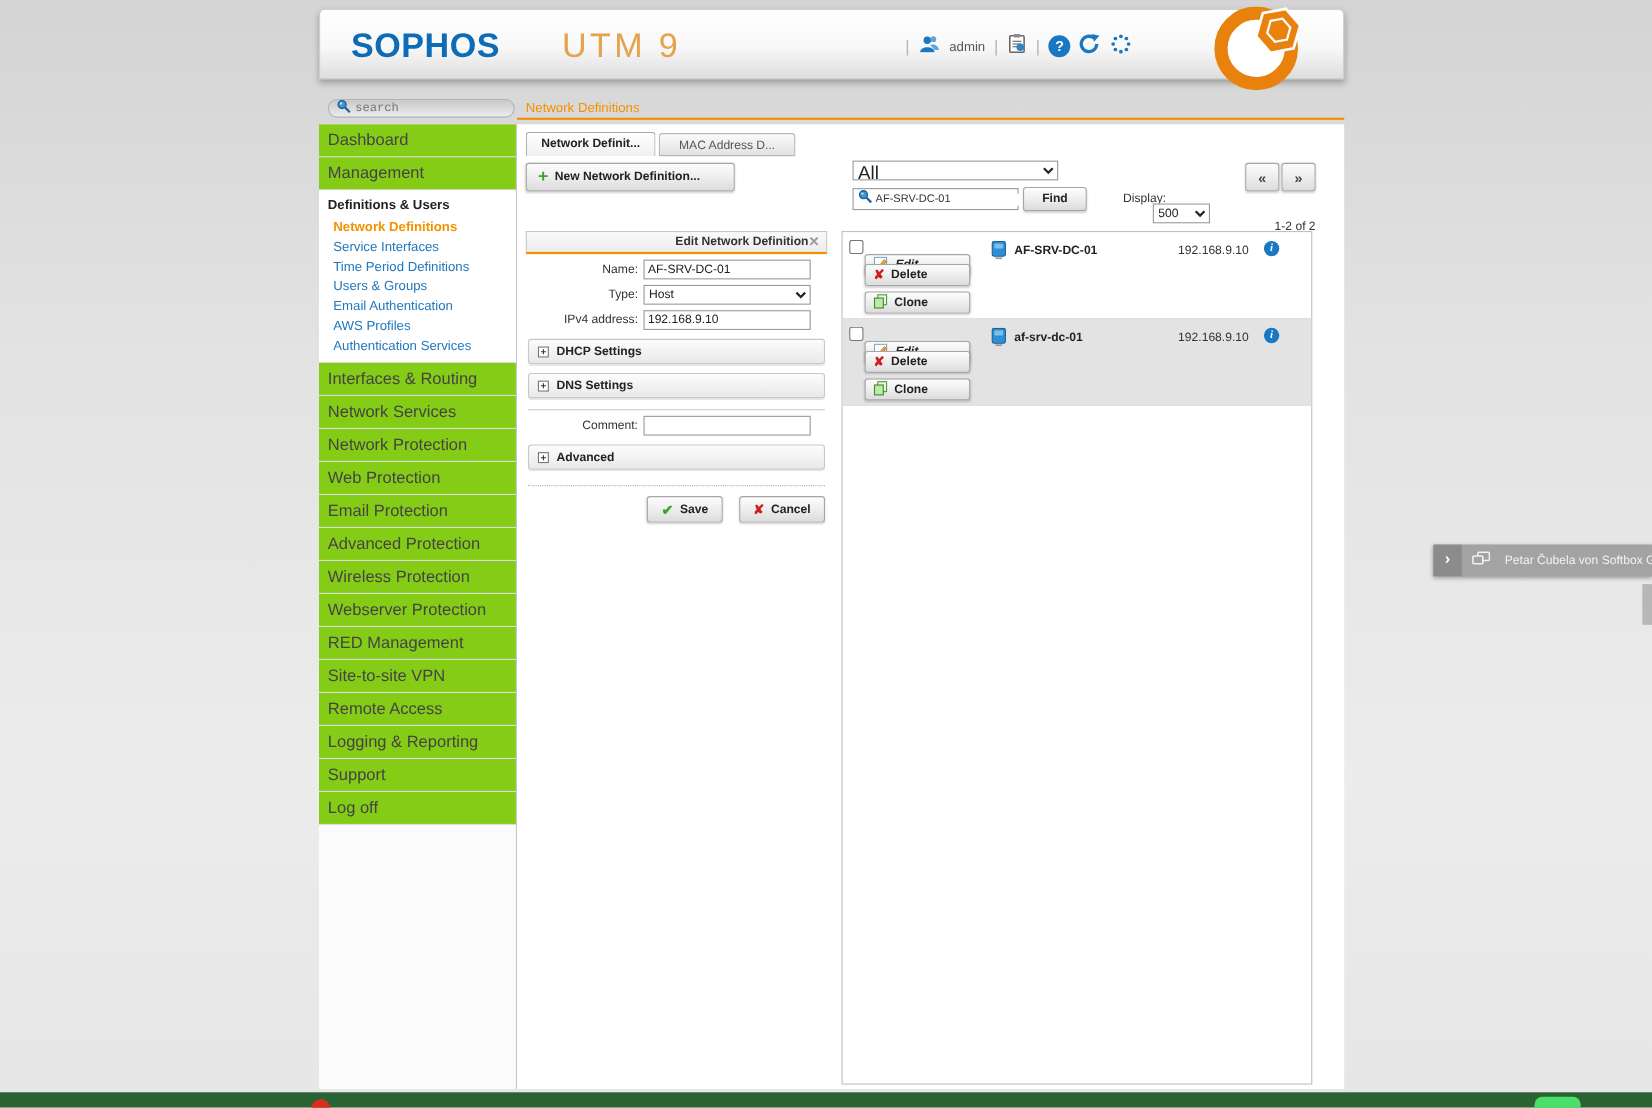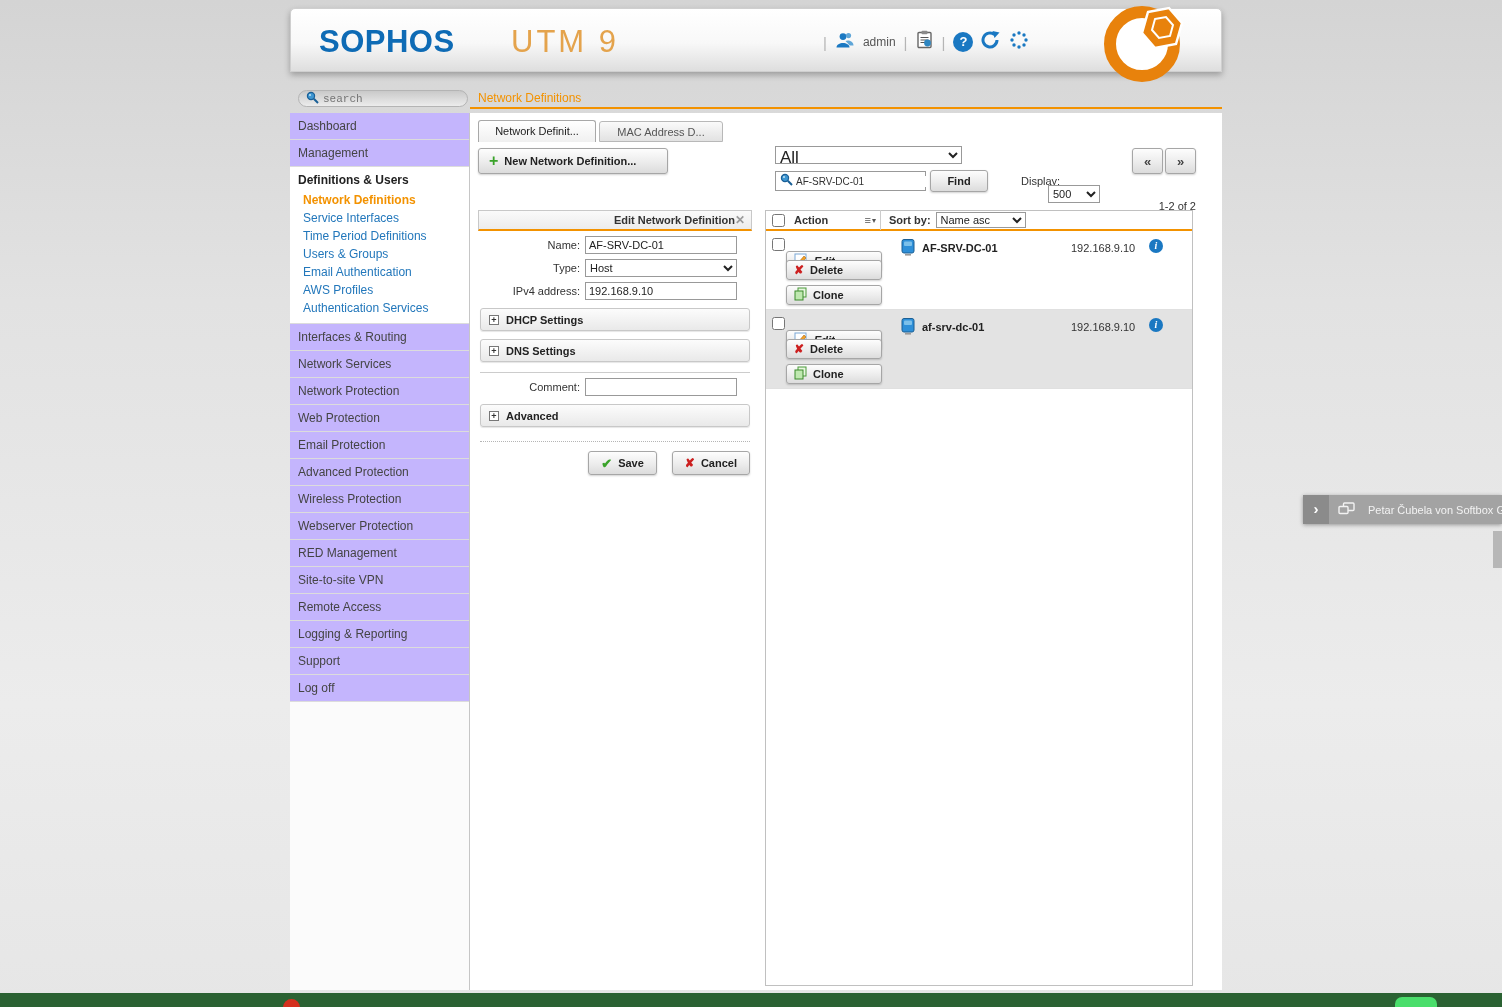--- a/index.html
+++ b/index.html
@@ -38,34 +38,34 @@
   .sidebar-search input { flex:1; border:none; background:transparent; font-size:11px; color:#666; outline:none; font-family:Liberation Mono, monospace; }
   .page-title { position:absolute; left:188px; top:83px; font-size:12px; color:#f39200; }
   .title-rule { position:absolute; left:180px; top:99px; width:752px; height:2px; background:#f39200; }
 
   
   .sidebar {
     position:absolute; left:0; top:105px; width:180px; height:877px;
     background:#fbfbfb; border-right:1px solid #c6c6c6;
   }
   .nav-item {
-    display:block; padding:6px 8px; font-size:12px; color:#444;
-    background:#c4b5fd; border-bottom:1px solid #dcdcdc; cursor:pointer;
+    display:block; padding:6px 8px; font-size:15px; color:#444;
+    background:#84cc16; border-bottom:1px solid #dcdcdc; cursor:pointer;
   }
   .nav-block { background:#fff; border-bottom:1px solid #dcdcdc; padding-bottom:6px; }
   .nav-section { display:block; padding:6px 8px 4px; font-size:12px; font-weight:bold; color:#222; }
   .nav-sub { display:block; padding:2px 8px 2px 13px; font-size:12px; color:#2277bb; cursor:pointer; }
   .nav-sub.active { color:#f39200; font-weight:bold; }
 
   
   .content { position:absolute; left:180px; top:105px; width:752px; height:877px; background:#fff; }
 
   .tab { position:absolute; height:22px; line-height:21px; text-align:center; font-size:11px;
          border-radius:3px 3px 0 0; cursor:pointer; }
-  .tab.active { left:8px; top:7px; width:118px; font-weight:normal; color:#222;
+  .tab.active { left:8px; top:7px; width:118px; font-weight:bold; color:#222;
     background:linear-gradient(180deg,#fff,#f0f0f0); border:1px solid #a8a8a8; border-bottom:none; }
   .tab.inactive { left:129px; top:8px; width:124px; height:21px; color:#555;
     background:linear-gradient(180deg,#fafafa,#e2e2e2); border:1px solid #b8b8b8; }
 
   .btn {
     background:linear-gradient(180deg,#fdfdfd 0%,#ececec 55%,#dcdcdc 100%);
     border:1px solid #a6a6a6; border-radius:3px;
     box-shadow:0 1px 2px rgba(0,0,0,.18);
     font-size:11px; font-weight:bold; color:#222;
     display:flex; align-items:center; justify-content:center; gap:6px; cursor:pointer;
@@ -342,35 +342,20 @@
           <span>Save</span>
         </button>
         <button class="btn">
           <span class="cross-glyph">✘</span>
           <span>Cancel</span>
         </button>
       </div>
     </div>
 
     <div class="list-panel">
-      <div class="list-header">
-        <div class="lh-action">
-          <input type="checkbox" style="">
-          <span class="lbl">Action</span>
-          <span class="menu-icon">
-            <span>≡</span>
-            <span class="menu-caret">▾</span>
-          </span>
-        </div>
-        <div class="lh-div"></div>
-        <div class="lh-sort">
-          <span class="lbl">Sort by:</span>
-          <select class="sort-select"><option>Name asc</option></select>
-        </div>
-      </div>
 
       <div class="list-row">
         <input type="checkbox" class="row-check" style="">
         <button class="btn row-btn b1">
           <span>
             <svg width="14" height="14" viewBox="0 0 14 14">
                 <rect x="1" y="1" width="11" height="12" fill="#fff" stroke="#7aa7d6"></rect>
                 <path d="M4 10 L10 3 L12 5 L6 11 Z" fill="#f0a028" stroke="#b06a10" stroke-width="0.6"></path>
                 <path d="M3 12.8 L4 10 L6 11.5 Z" fill="#444"></path>
               </svg>

